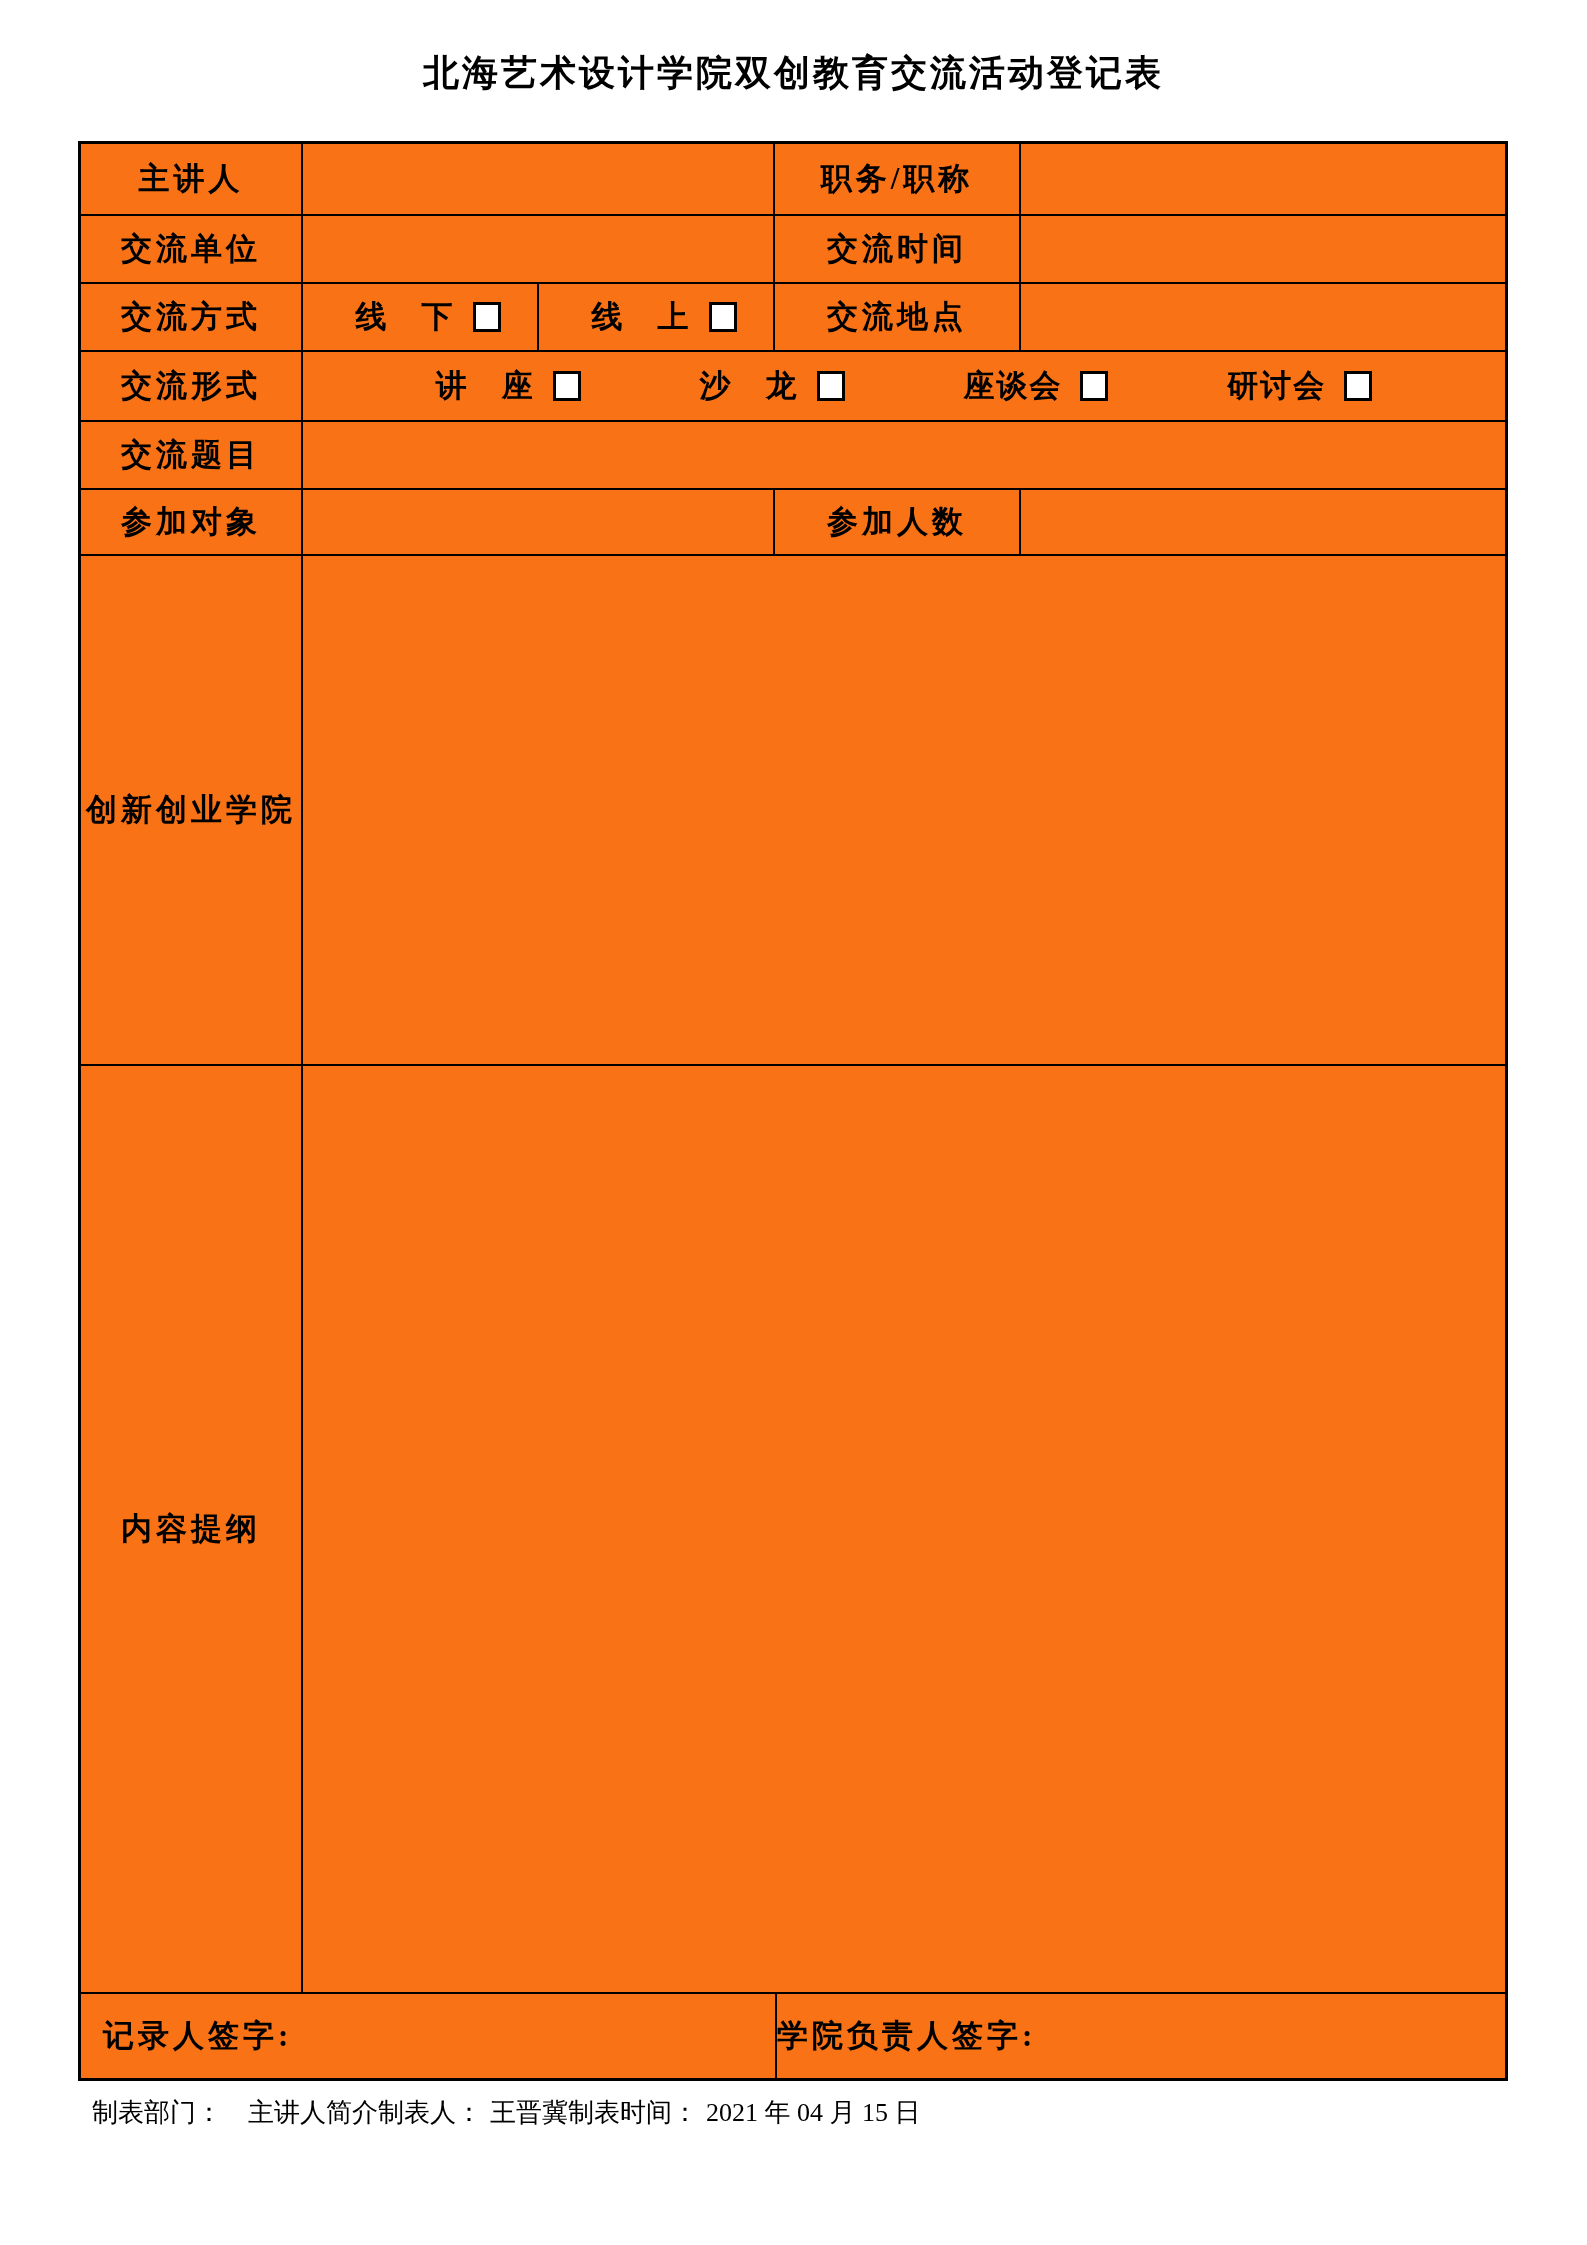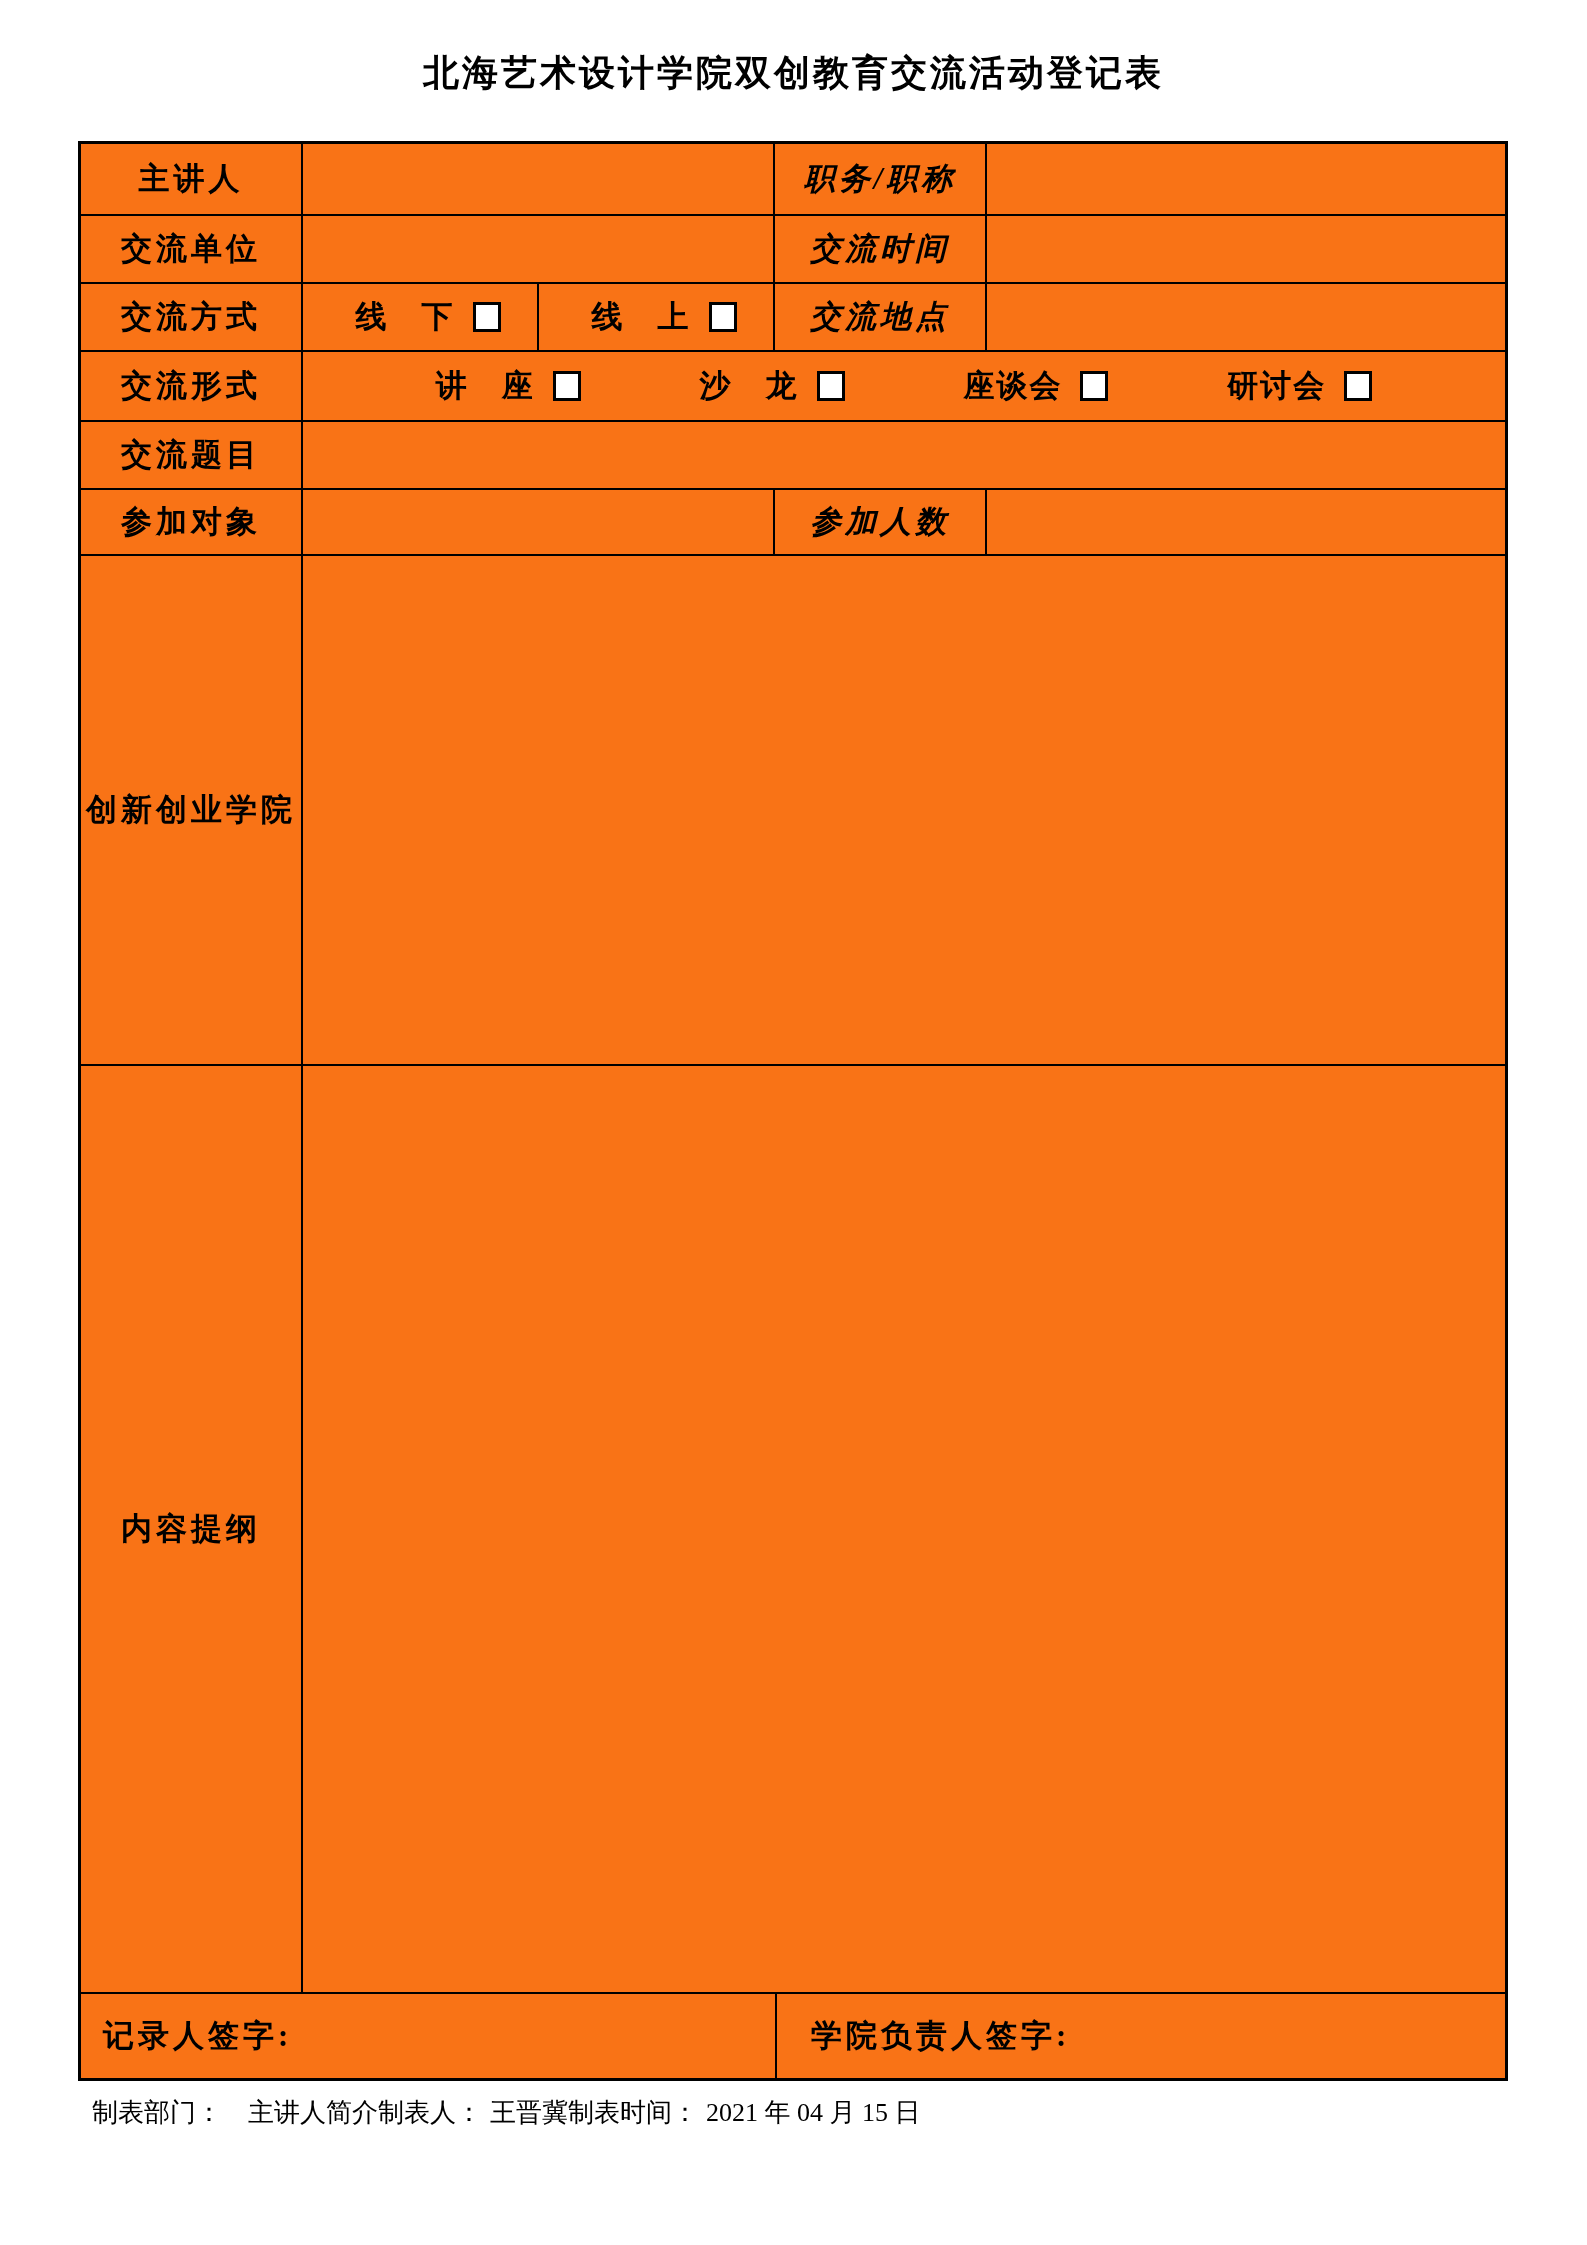--- a/index.html
+++ b/index.html
@@ -51,21 +51,21 @@
   .r2 { height: 68px; }
   .r3 { height: 68px; }
   .r4 { height: 70px; }
   .r5 { height: 68px; gap: 24px; }
   .r6 { height: 66px; }
   .r7 { height: 510px; }
   .r8 { height: 928px; }
   .r9 { height: 84px; }
   .w-label  { width: 222px; flex: none; }
   .w-val1   { width: 472px; flex: none; }
-  .w-label2 { width: 212px; flex: none; font-style: italic; }
+  .w-label2 { width: 246px; flex: none; }
   .w-grow   { flex: 1; }
   .w-opt    { width: 236px; flex: none; padding-left: 16px; }
   .w-sig-left { width: 696px; flex: none; }
   .option-group {
     display: flex;
     align-items: center;
     white-space: nowrap;
   }
   .option-text {
     font-weight: bold;
@@ -81,21 +81,21 @@
     background: #ffffff;
   }
   .format-cell {
     justify-content: space-evenly;
     padding: 0 14px;
   }
   .sig-cell {
     justify-content: flex-start;
   }
   .sig-left-pad  { padding-left: 22px; }
-  .sig-right-pad { padding-left: 34px; }
+  .sig-right-pad { }
   .page-footer {
     box-sizing: border-box;
     width: 1430px;
     margin: 14px 0 0 78px;
     padding-left: 14px;
     display: flex;
     align-items: baseline;
     font-size: 26px;
     white-space: nowrap;
   }

